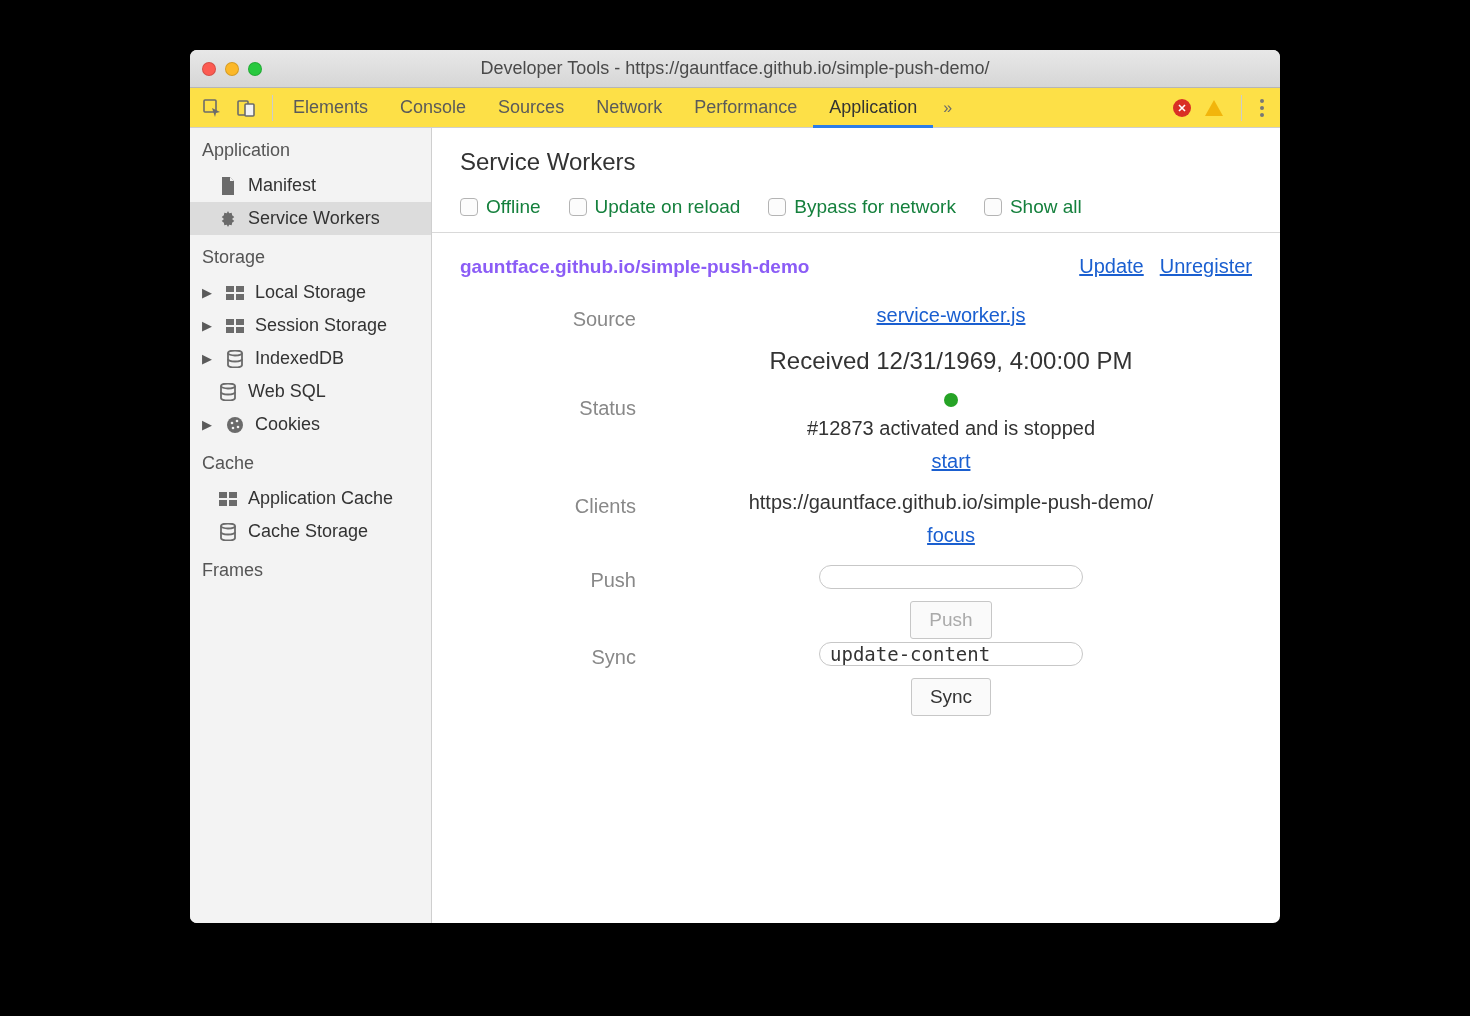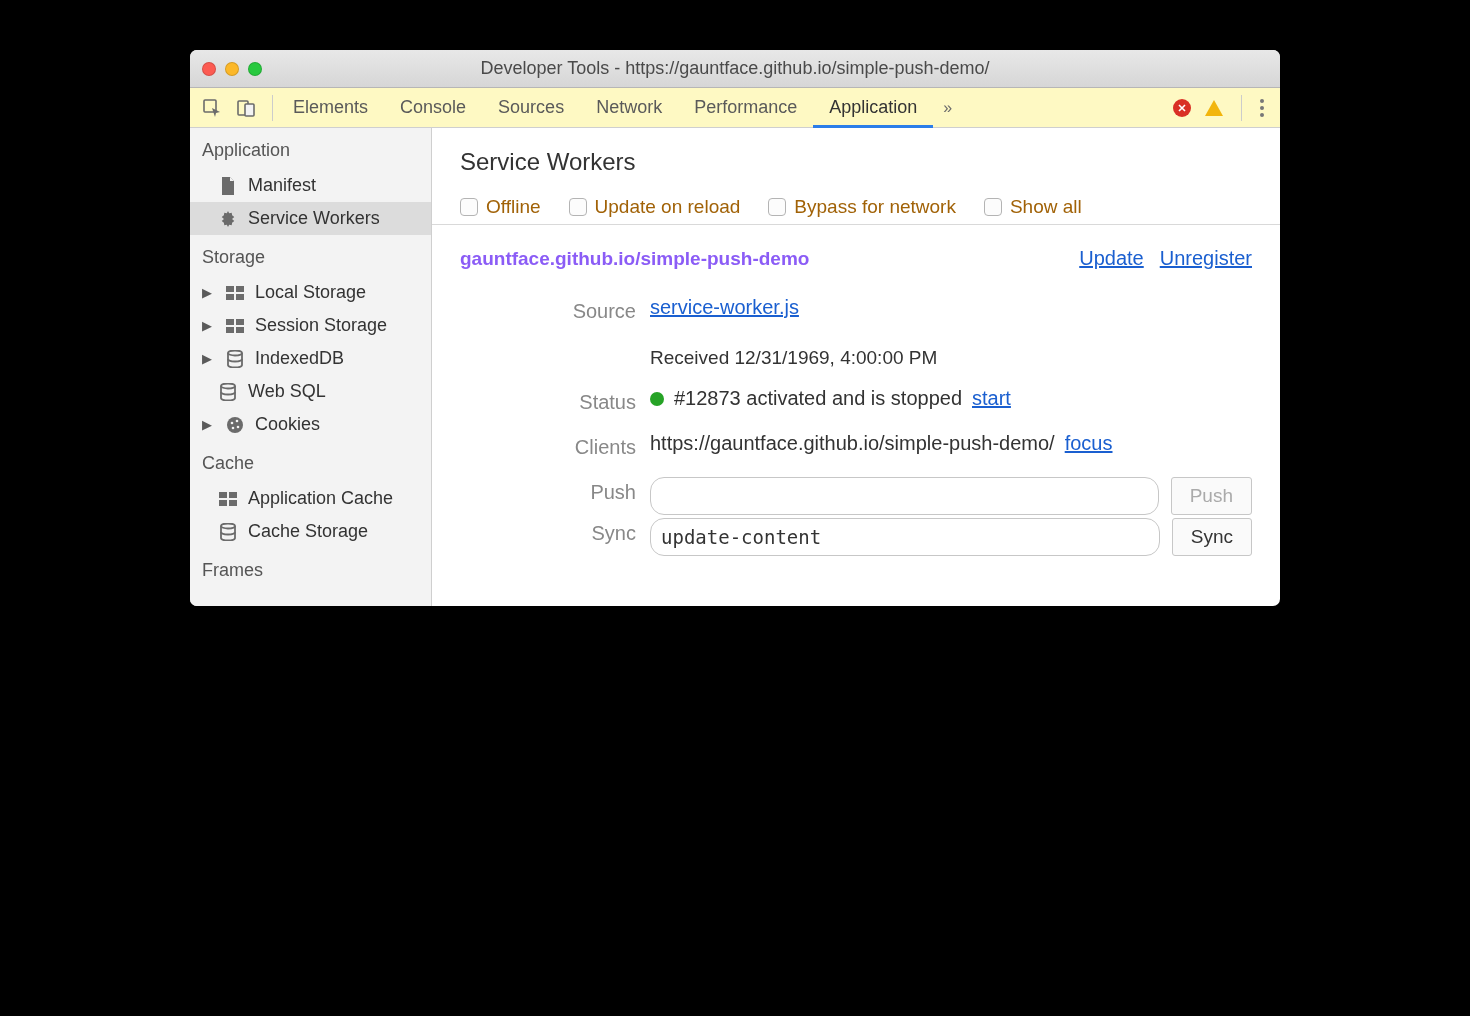--- a/index.html
+++ b/index.html
@@ -8,21 +8,21 @@
     width: 1470px;
     height: 1016px;
     font-family: -apple-system, "Helvetica Neue", Arial, sans-serif;
     display: flex;
     align-items: flex-start;
     justify-content: center;
     padding-top: 50px;
   }
   .window {
     width: 1090px;
-    height: 556px;
+    height: 873px;
     background: #fff;
     border-radius: 7px;
     box-shadow: 0 20px 60px rgba(0,0,0,0.6);
     overflow: hidden;
     display: flex;
     flex-direction: column;
   }
   
   .titlebar {
     height: 38px;
@@ -39,21 +39,21 @@
   .titlebar-title {
     position:absolute; left:0; right:0; text-align:center;
     font-size:18px; color:#4a4a4a;
   }
   
   .tabstrip {
     height: 40px;
     border-bottom: 1px solid #cfcfcf;
     display:flex; align-items:center;
     padding: 0 6px;
-    background:#fef9c3;
+    background:#fde047;
     font-size:18px; color:#5a5a5a;
   }
   .tabicon-group{ display:flex; align-items:center; gap:14px; padding:0 12px 0 6px;}
   .tab-divider{ width:1px; height:26px; background:#ccc; margin:0 4px;}
   .tab { padding: 0 16px; height:40px; display:flex; align-items:center; cursor:pointer;}
   .tab.active { color:#333; border-bottom:3px solid #2b7de9; font-weight:400; padding-top:3px;}
   .tabright{ margin-left:auto; display:flex; align-items:center; gap:14px; padding-right:10px;}
   .overflow-chevrons{ font-size:16px; letter-spacing:-3px; color:#6b6b6b;}
   .err-badge{ width:18px;height:18px;border-radius:50%;background:#d93025;display:flex;align-items:center;justify-content:center;}
   .warn-tri{ width:0;height:0;border-left:9px solid transparent;border-right:9px solid transparent;border-bottom:16px solid #f2b50c; position:relative;}
@@ -67,37 +67,37 @@
   }
   .side-header{ padding:12px 12px 8px 12px; color:#555; font-size:18px;}
   .side-item{ display:flex; align-items:center; gap:10px; padding:6px 10px 6px 28px; cursor:pointer; white-space:nowrap;}
   .side-item.selected{ background:#dcdcdc;}
   .side-item .arrow{ width:10px; display:inline-block; color:#5a5a5a; font-size:13px; margin-left:-16px; margin-right:3px;}
   .ico { width:20px; height:20px; display:flex; align-items:center; justify-content:center; color:#6b6b6b;}
   
   .main{ flex:1; display:flex; flex-direction:column; overflow:auto;}
   .main-header{ padding:20px 28px 12px 28px;}
   .main-title{ font-size:24px; color:#333; font-weight:400;}
-  .checkrow{ display:flex; gap:28px; padding:8px 28px 6px 28px; font-size:19px; color:#a16207; border-bottom:1px solid #d9d9d9;}
+  .checkrow{ display:flex; gap:28px; padding:8px 28px 14px 28px; font-size:19px; color:#15803d; border-bottom:1px solid #d9d9d9;}
   .chk{ display:flex; align-items:center; gap:8px; cursor:pointer;}
   .chkbox{ width:18px;height:18px;border:1px solid #b4b4b4;border-radius:4px;background:#fcfcfc;}
   .sw-section{ padding:22px 28px;}
   .sw-head{ display:flex; align-items:center; justify-content:space-between; margin-bottom:26px;}
   .sw-origin{ font-weight:700; font-size:19px; color:#8b5cf6;}
   .links{ display:flex; gap:16px;}
   .link{ color:#1a5fd0; text-decoration:underline; font-size:20px; cursor:pointer;}
   .kv-grid{ display:grid; grid-template-columns: 190px 1fr; row-gap:3px; align-items:start; font-size:20px;}
   .kv-label{ text-align:right; color:#888; padding-right:14px; padding-top:4px;}
-  .kv-val{ color:#333; display:flex; flex-wrap:wrap; align-items:center; gap:10px;}
+  .kv-val{ color:#333; display:flex; flex-wrap:wrap; align-items:center; gap:10px;flex-direction:column;}
   .status-dot{ width:14px;height:14px;border-radius:50%;background:#26a326;display:inline-block;}
   .input-row{ display:flex; gap:12px; align-items:center;}
   .txt{ flex:1; height:38px; border:1px solid #c7c7c7; border-radius:14px; padding:0 10px; font-size:19px; font-family:Menlo,monospace; color:#333;}
   .btn{ height:38px; padding:0 18px; border:1px solid #c7c7c7; background:#fafafa; border-radius:3px; font-size:19px; color:#333; cursor:pointer;}
   .btn.disabled{ color:#aaa;}
-  .sub{ color:#333; font-size:19px; margin-top:8px;}
+  .sub{ color:#333; font-size:24px; }
   .spacer-row{ height:12px;}
 </style>
 </head>
 <body>
 
 <div class="window">
 
   <div class="titlebar">
     <div class="traffic">
       <div class="dot red"></div>

